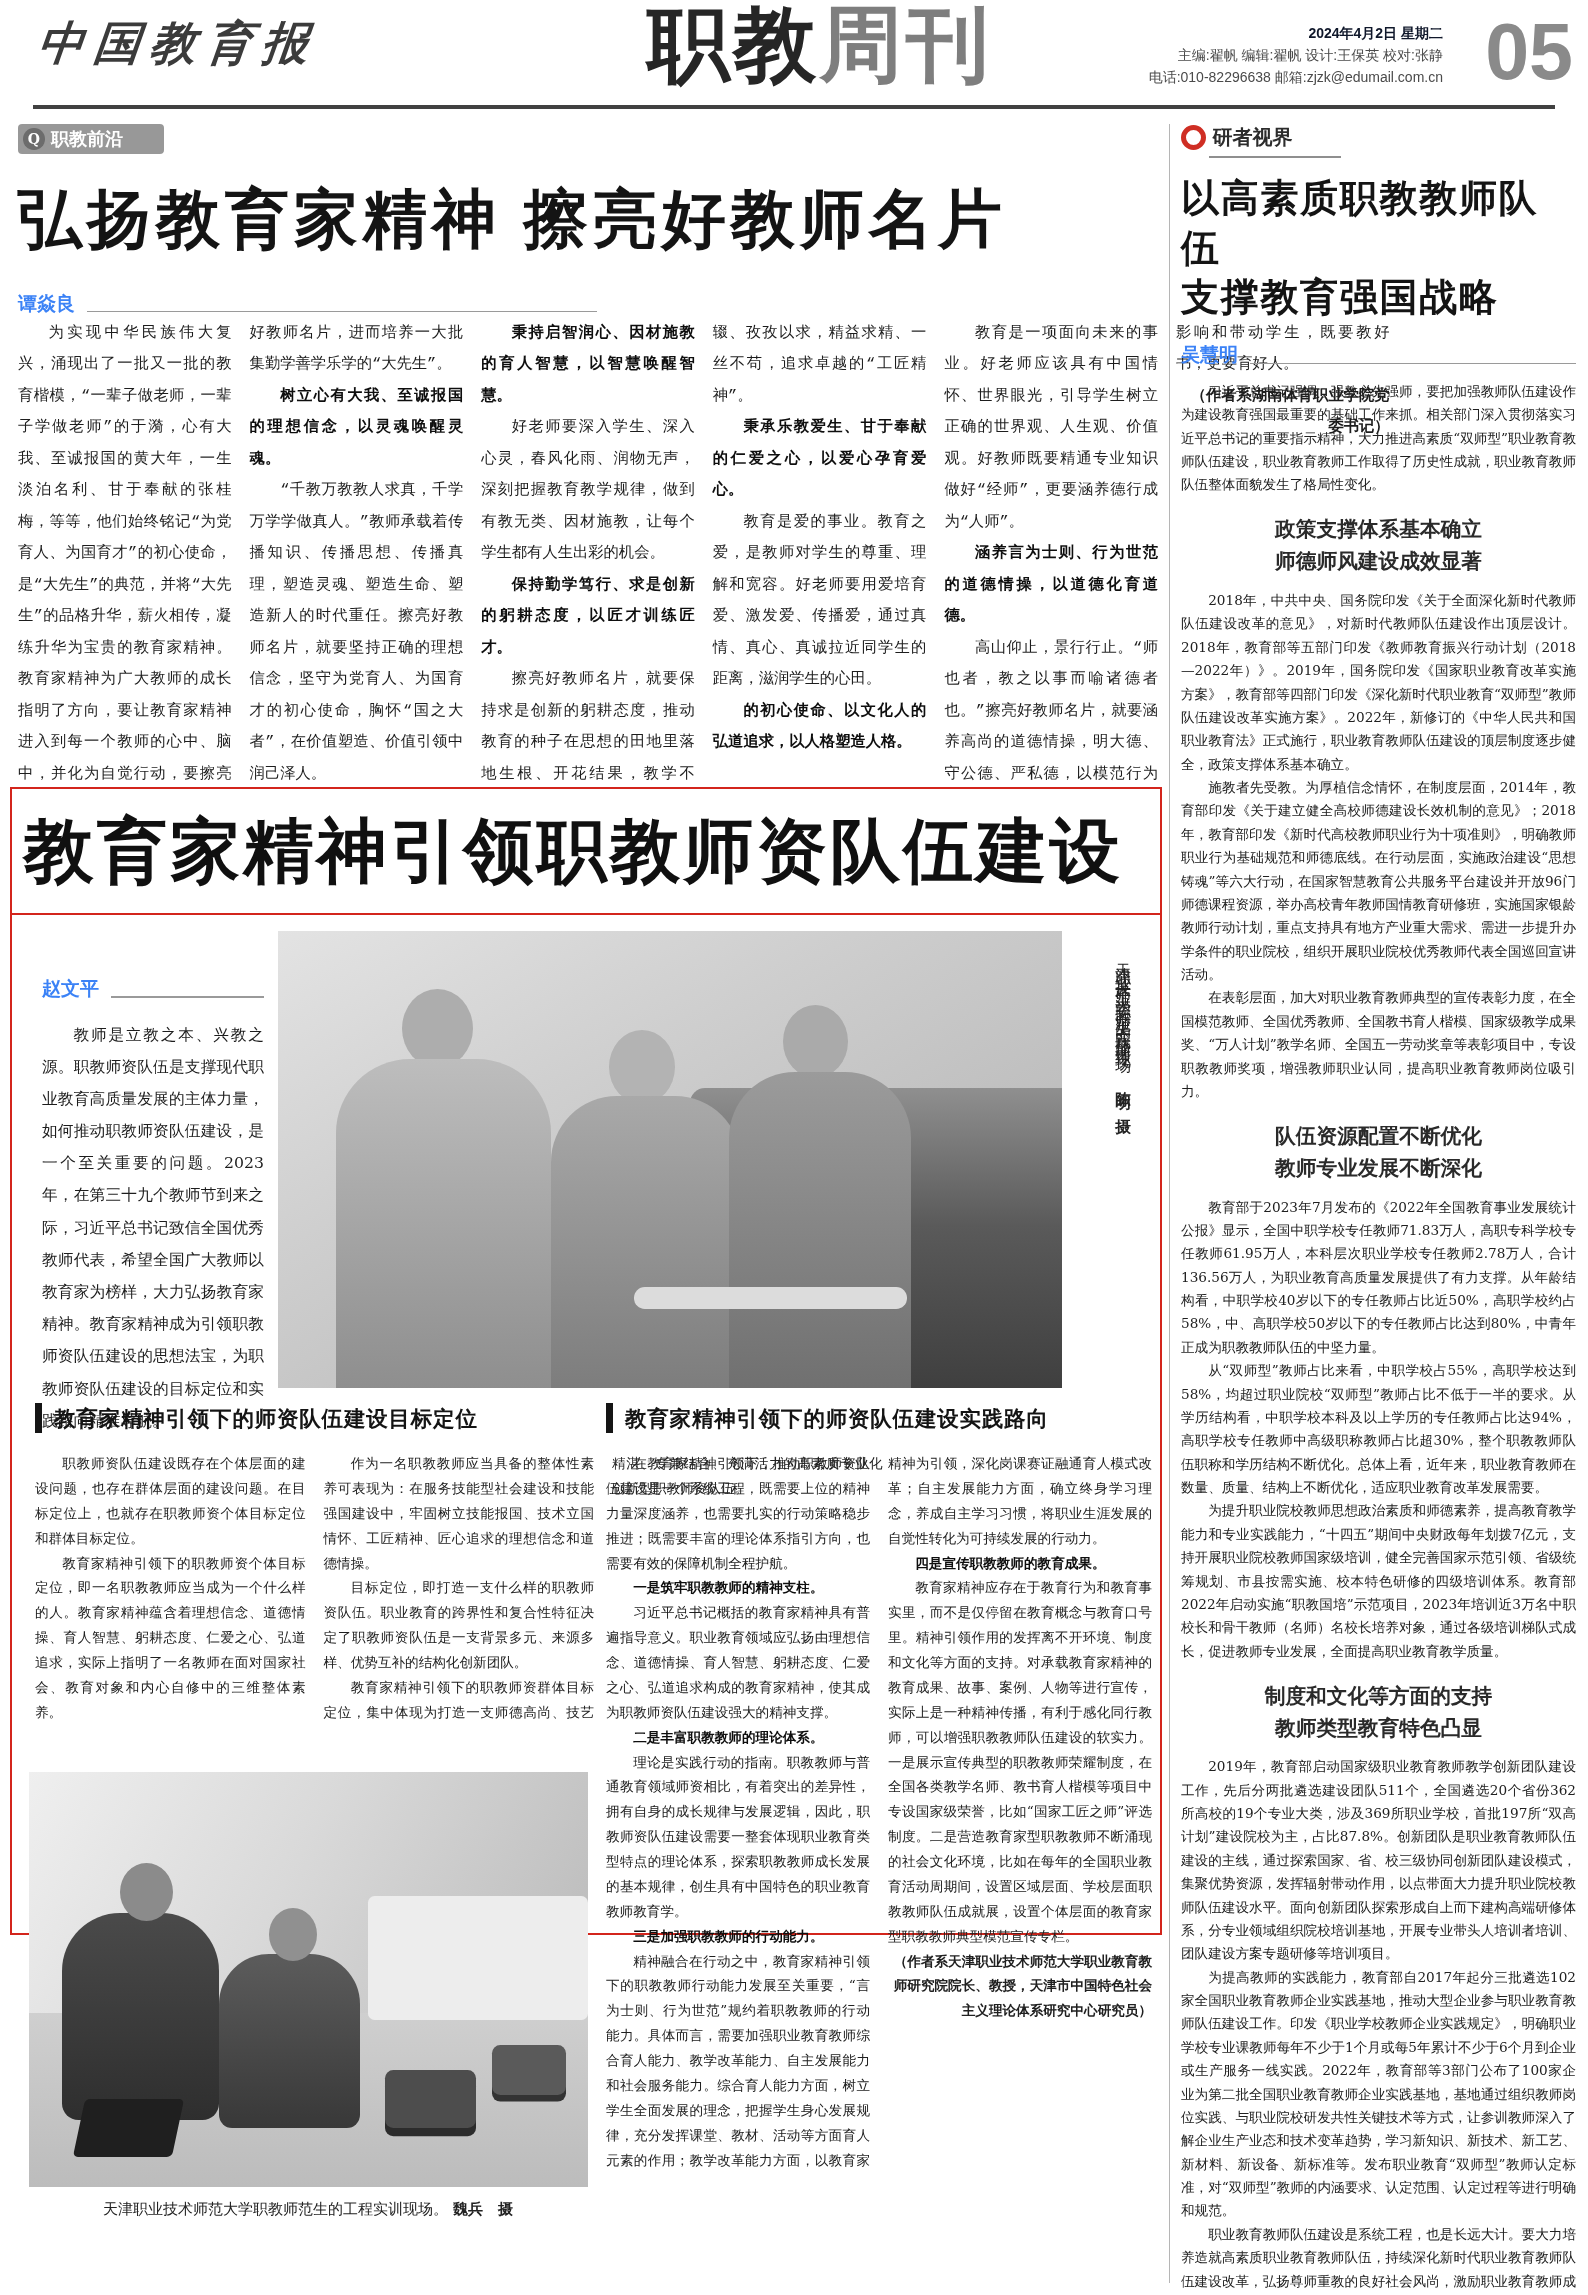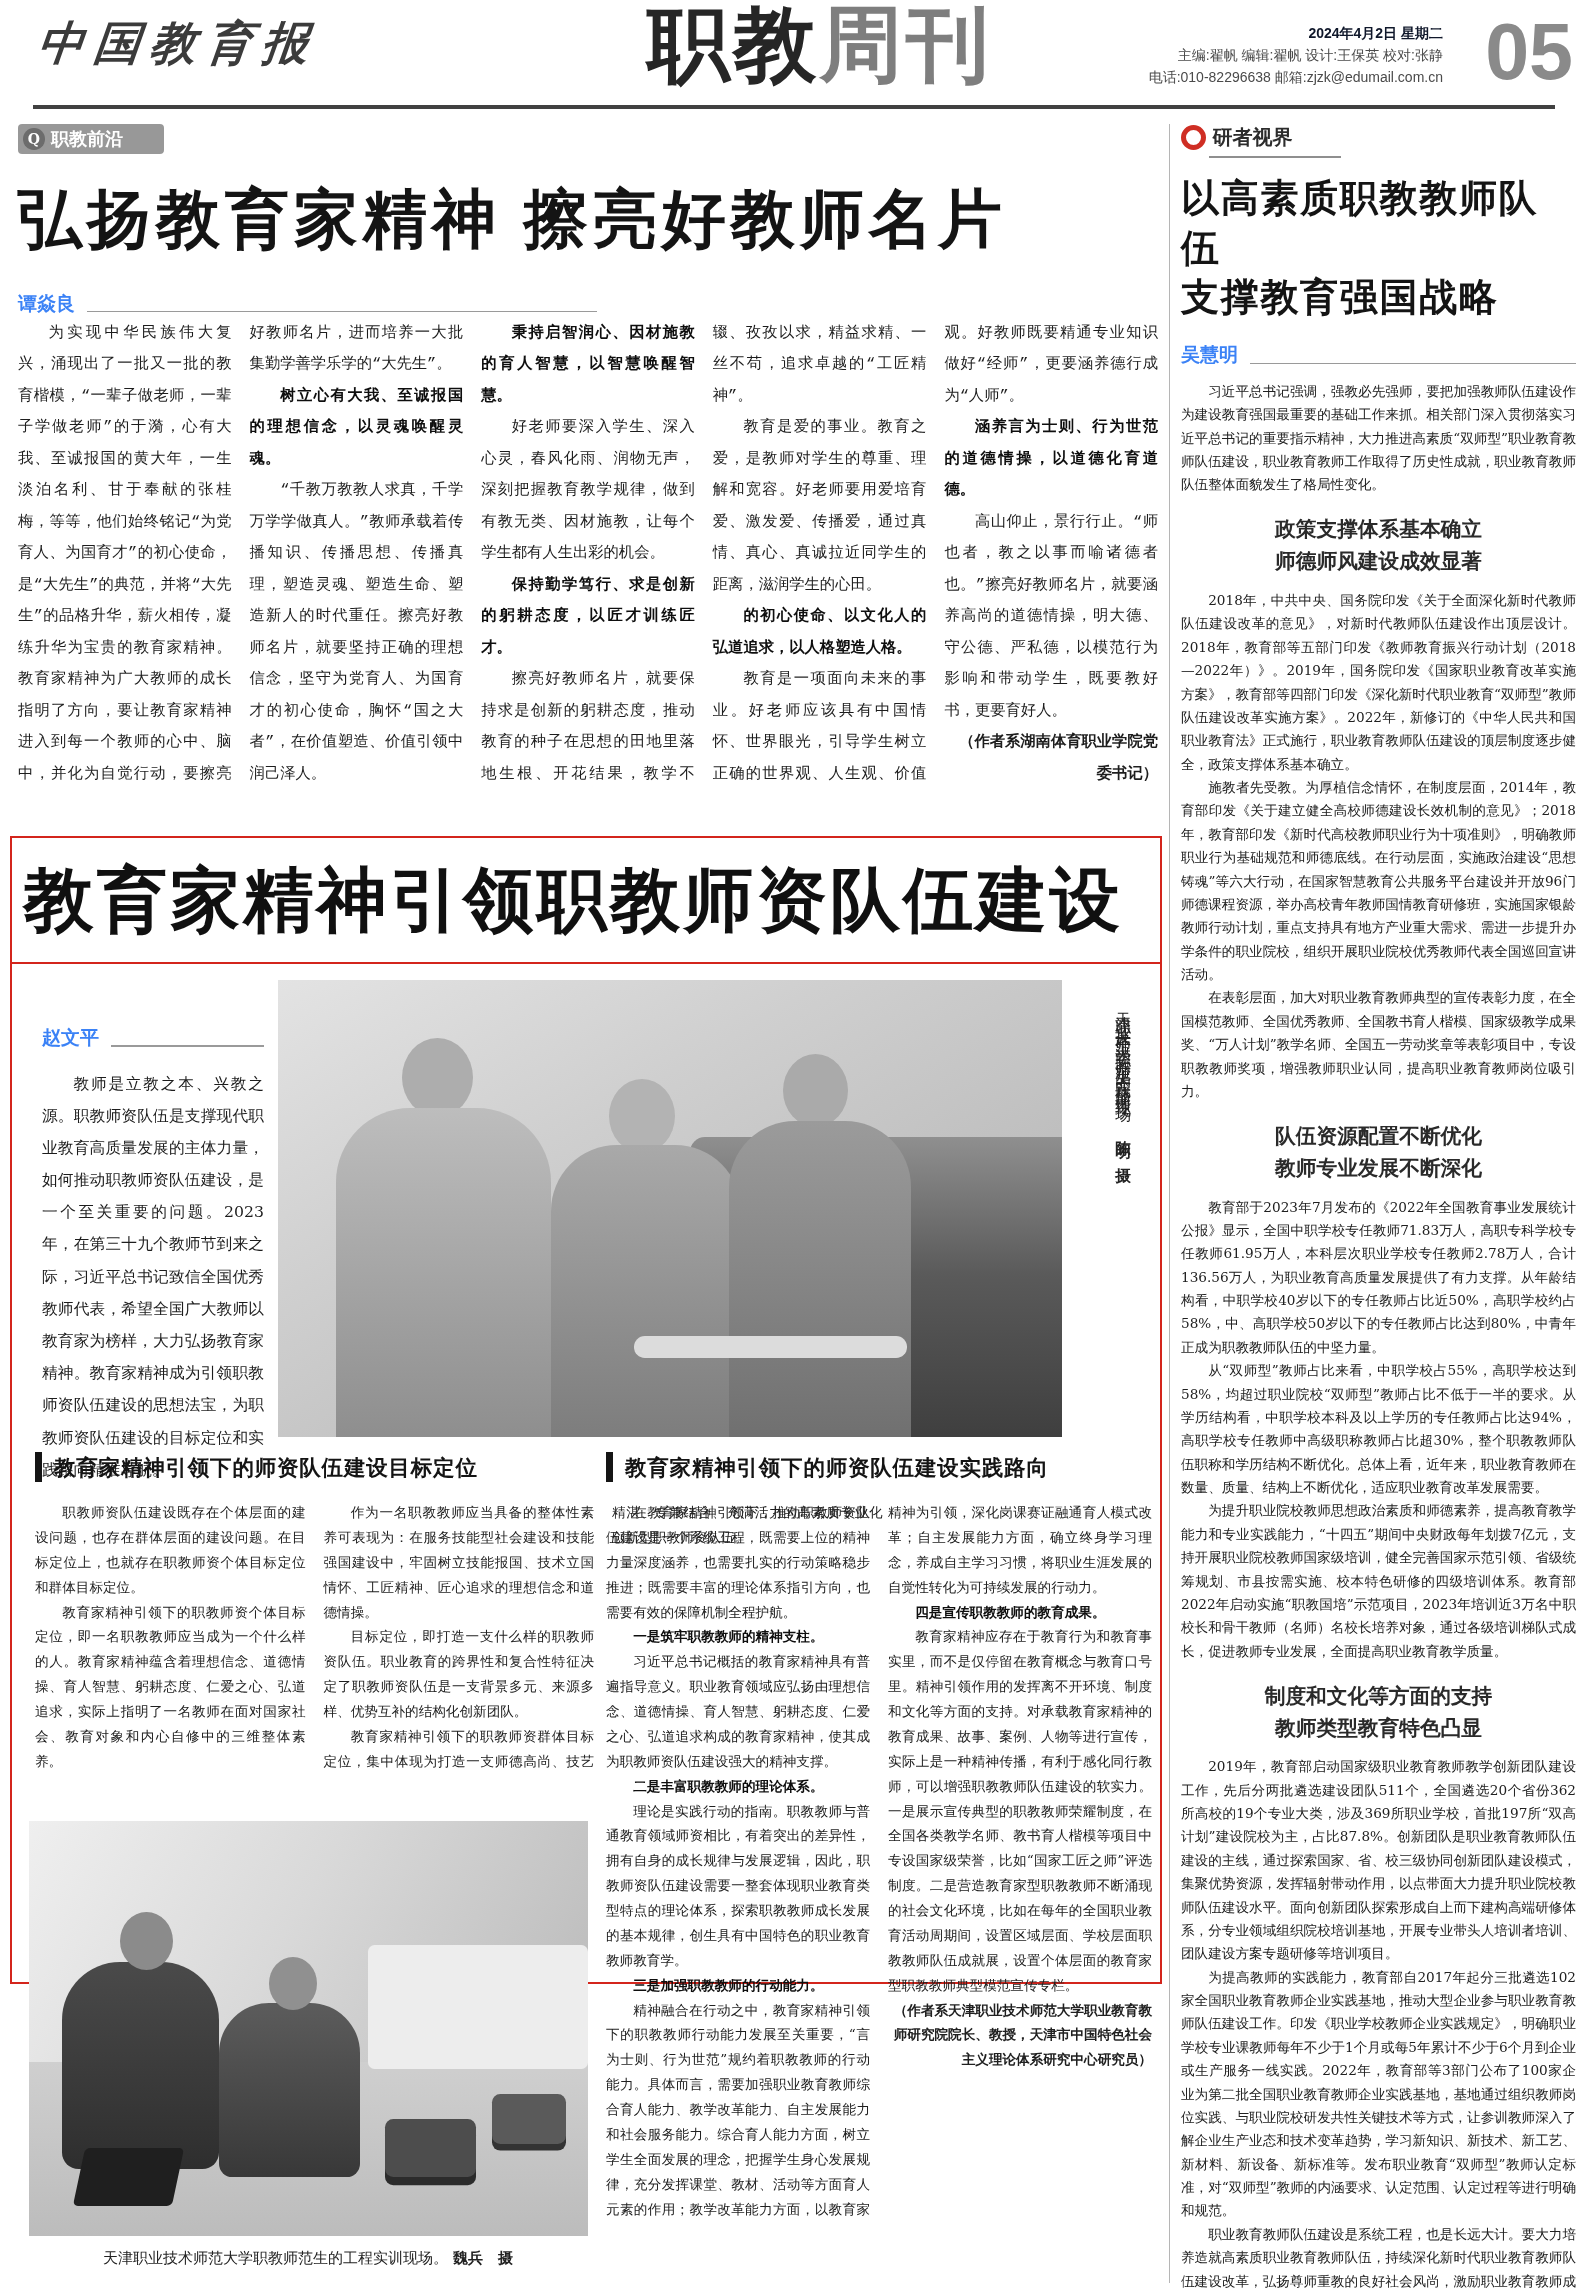--- a/index.html
+++ b/index.html
@@ -33,21 +33,21 @@
   .author-row{margin-top:28px;display:flex;align-items:flex-end;width:579px;gap:11.6px;}
   .author-name{font-family:"DejaVu Serif",serif;font-weight:700;font-size:19px;color:#3b82f6;}
   .hairline{flex:1;height:1.7px;background:#9a9a9a;margin-bottom:4.1px;}
   .cols5{margin-top:1px;height:478px;column-count:5;column-gap:18px;column-fill:auto;
          font-family:Liberation Mono, monospace;font-size:15.3px;line-height:2.06;color:#1d1d1d;}
   .bp{margin:0;text-indent:2em;text-align:justify;}
   .blead{font-weight:700;color:#0e0e0e;}
   .attrib{text-align:right;font-weight:700;text-indent:0;}
 
   
-  .feature{left:10px;top:836px;width:1152px;height:1148px;border:2.5px solid #d3251c;box-sizing:border-box;}
+  .feature{left:10px;top:787px;width:1152px;height:1148px;border:2.5px solid #d3251c;box-sizing:border-box;}
   .f-head{height:124px;line-height:124px;border-bottom:2.5px solid #d3251c;padding-left:11.6px;
           font-size:70px;font-weight:800;letter-spacing:3.3px;color:#101010;white-space:nowrap;}
   .f-intro{left:30px;top:159px;width:222px;}
   .f-intro .text{margin-top:16.5px;font-family:"DejaVu Serif",serif;font-size:15.7px;line-height:2.05;
           text-align:justify;text-indent:2em;color:#1d1d1d;}
   .f-photo{left:266px;top:142px;width:784px;height:457px;overflow:hidden;
            background:linear-gradient(150deg,#e3e3e3 0%,#cfcfcf 35%,#bdbdbd 70%,#a9a9a9 100%);}
   .ph-shape{position:absolute;}
   .f-vcap{left:1065px;top:162px;width:60px;height:440px;writing-mode:vertical-rl;
           font-family:"DejaVu Serif",serif;font-size:15.7px;letter-spacing:4.1px;color:#222;line-height:28px;}
@@ -106,20 +106,21 @@
     </div>
     <div class="cols5">
 
     <p class="bp">为实现中华民族伟大复兴，涌现出了一批又一批的教育楷模，“一辈子做老师，一辈子学做老师”的于漪，心有大我、至诚报国的黄大年，一生淡泊名利、甘于奉献的张桂梅，等等，他们始终铭记“为党育人、为国育才”的初心使命，是“大先生”的典范，并将“大先生”的品格升华，薪火相传，凝练升华为宝贵的教育家精神。教育家精神为广大教师的成长指明了方向，要让教育家精神进入到每一个教师的心中、脑中，并化为自觉行动，要擦亮好教师名片，进而培养一大批集勤学善学乐学的“大先生”。</p>
         <p class="bp blead">树立心有大我、至诚报国的理想信念，以灵魂唤醒灵魂。</p>
         <p class="bp">“千教万教教人求真，千学万学学做真人。”教师承载着传播知识、传播思想、传播真理，塑造灵魂、塑造生命、塑造新人的时代重任。擦亮好教师名片，就要坚持正确的理想信念，坚守为党育人、为国育才的初心使命，胸怀“国之大者”，在价值塑造、价值引领中润己泽人。</p>
         <p class="bp blead">秉持启智润心、因材施教的育人智慧，以智慧唤醒智慧。</p>
         <p class="bp">好老师要深入学生、深入心灵，春风化雨、润物无声，深刻把握教育教学规律，做到有教无类、因材施教，让每个学生都有人生出彩的机会。</p>
         <p class="bp blead">保持勤学笃行、求是创新的躬耕态度，以匠才训练匠才。</p>
         <p class="bp">擦亮好教师名片，就要保持求是创新的躬耕态度，推动教育的种子在思想的田地里落地生根、开花结果，教学不辍、孜孜以求，精益求精、一丝不苟，追求卓越的“工匠精神”。</p>
+        <p class="bp blead">秉承乐教爱生、甘于奉献的仁爱之心，以爱心孕育爱心。</p>
         <p class="bp">教育是爱的事业。教育之爱，是教师对学生的尊重、理解和宽容。好老师要用爱培育爱、激发爱、传播爱，通过真情、真心、真诚拉近同学生的距离，滋润学生的心田。</p>
         <p class="bp blead">的初心使命、以文化人的弘道追求，以人格塑造人格。</p>
         <p class="bp">教育是一项面向未来的事业。好老师应该具有中国情怀、世界眼光，引导学生树立正确的世界观、人生观、价值观。好教师既要精通专业知识做好“经师”，更要涵养德行成为“人师”。</p>
         <p class="bp blead">涵养言为士则、行为世范的道德情操，以道德化育道德。</p>
         <p class="bp">高山仰止，景行行止。“师也者，教之以事而喻诸德者也。”擦亮好教师名片，就要涵养高尚的道德情操，明大德、守公德、严私德，以模范行为影响和带动学生，既要教好书，更要育好人。</p>
         <p class="bp attrib">（作者系湖南体育职业学院党委书记）</p>
       </div>
   </div>
 
   <div class="abs feature">

